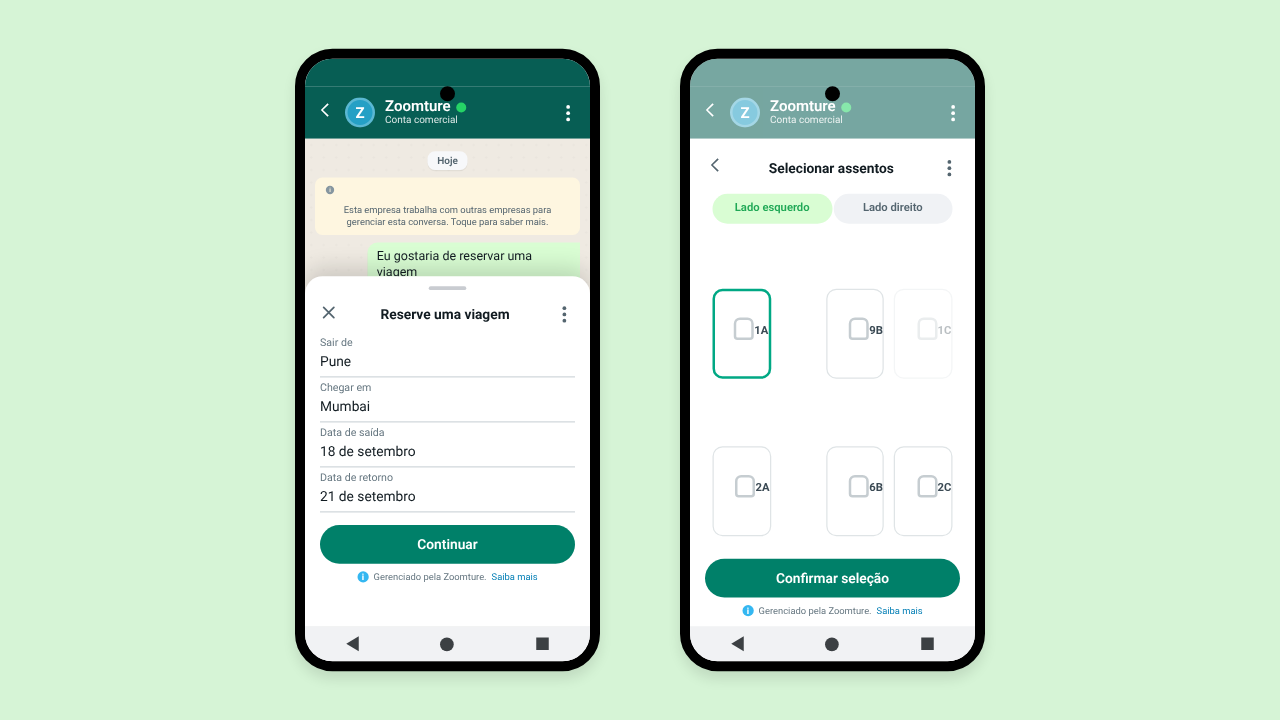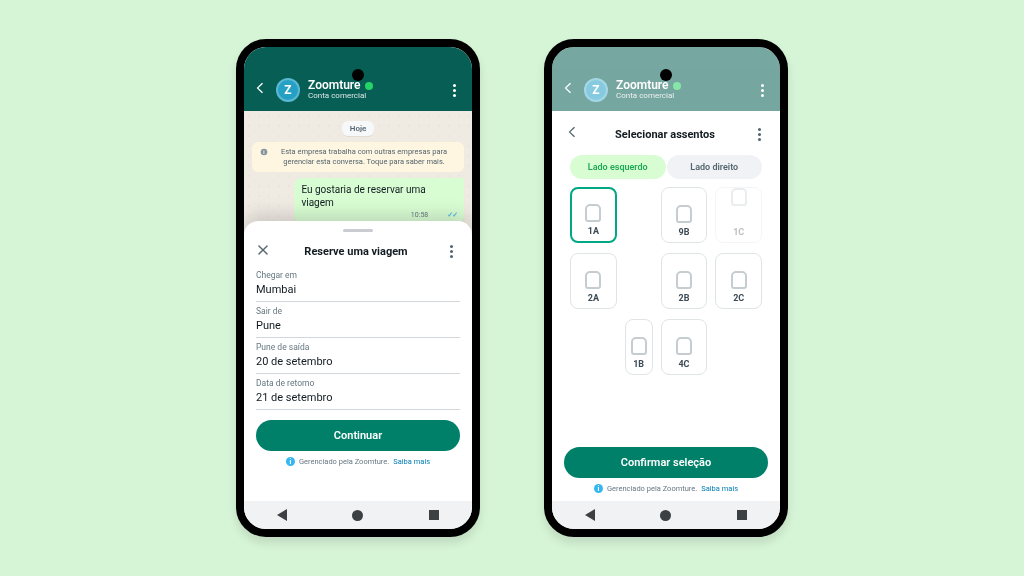--- a/index.html
+++ b/index.html
@@ -119,20 +119,21 @@
     background: #fef6e0;
     color: #54656f;
     font-size: 7.5px;
     line-height: 1.35;
     text-align: center;
     padding: 5px 8px 5px 8px;
     border-radius: 6px;
     display: flex;
     gap: 4px;
     align-items: flex-start;
+    flex-direction: column;
   }
   .sys-msg .lock { flex: 0 0 auto; margin-top: 1px; }
   .bubble-out {
     margin-left: auto;
     max-width: 80%;
     background: var(--bubble-out);
     padding: 5px 7px 4px;
     border-radius: 8px 0 8px 8px;
     font-size: 10px;
     line-height: 1.3;
@@ -257,36 +258,37 @@
   }
   .seat-row {
     display: grid;
     grid-template-columns: 1fr 28px 1fr 1fr;
     gap: 8px;
     margin-bottom: 10px;
   }
   .seat {
     border: 1px solid var(--seat-border);
     border-radius: 8px;
-    height: 56px;
+    height: 72px;
     display: flex;
-    flex-direction: column;
+    flex-direction: row;
     align-items: center;
     justify-content: flex-end;
     padding-bottom: 5px;
     font-size: 9px;
     font-weight: 700;
     color: var(--seat-text);
     background: #fff;
+    margin-top: 44px;
   }
   .seat .seat-icon {
     margin-bottom: 4px;
   }
   .seat.selected { border: 2px solid var(--seat-selected); }
-  .seat.disabled { opacity: .35; justify-content: space-between; }
+  .seat.disabled { opacity: .35; }
   .aisle { }
 
   .seat .seat-shape {
     width: 16px; height: 18px;
     border: 2px solid #c6cdd1;
     border-radius: 5px 5px 3px 3px;
     position: relative;
   }
 
   
@@ -357,30 +359,30 @@
       <span class="sheet-menu">
         <span class="dots">
             <span></span>
             <span></span>
             <span></span>
           </span>
       </span>
     </div>
 
     <div class="field">
+      <label>Sair de</label>
+      <div class="value">Pune</div>
+    </div>
+    <div class="field">
       <label>Chegar em</label>
       <div class="value">Mumbai</div>
     </div>
     <div class="field">
-      <label>Sair de</label>
-      <div class="value">Pune</div>
-    </div>
-    <div class="field">
-      <label>Pune de saída</label>
-      <div class="value">20 de setembro</div>
+      <label>Data de saída</label>
+      <div class="value">18 de setembro</div>
     </div>
     <div class="field">
       <label>Data de retorno</label>
       <div class="value">21 de setembro</div>
     </div>
 
     <div class="cta">Continuar</div>
     <div class="managed">
       <span class="ico">i</span>
       <span>Gerenciado pela Zoomture.</span>
@@ -471,21 +473,21 @@
             <div class="seat-icon">
               <div class="seat-shape"></div>
             </div>
             <div>2A</div>
           </div>
           <div class="aisle"></div>
           <div class="seat">
             <div class="seat-icon">
               <div class="seat-shape"></div>
             </div>
-            <div>2B</div>
+            <div>6B</div>
           </div>
           <div class="seat">
             <div class="seat-icon">
               <div class="seat-shape"></div>
             </div>
             <div>2C</div>
           </div>
         </div>
         <div class="seat-row">
           <div class="aisle"></div>

